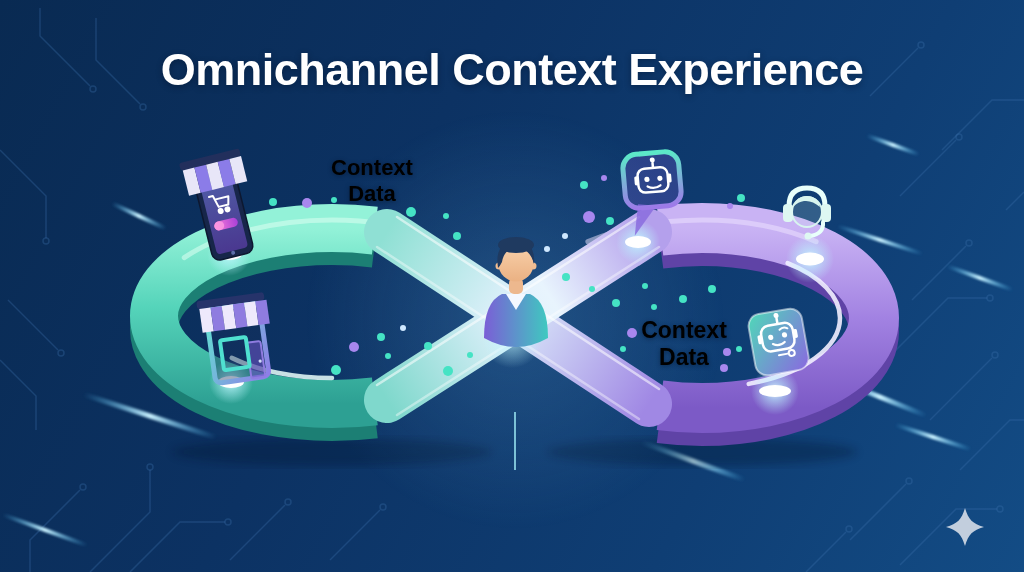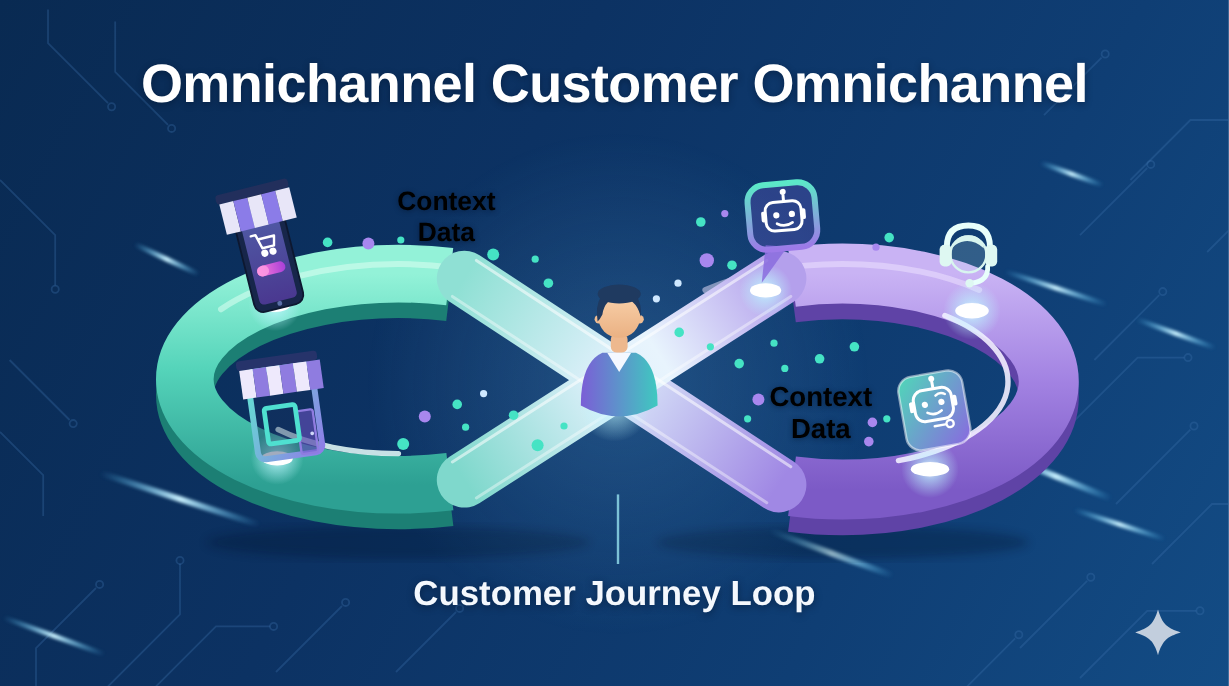--- a/index.html
+++ b/index.html
@@ -339,27 +339,26 @@
         <circle cx="7" cy="-8" r="2.6" fill="#ffffff"></circle>
     <rect x="-20" y="-12" width="3.5" height="9" rx="1.5" fill="#ffffff"></rect>
     <rect x="16.5" y="-12" width="3.5" height="9" rx="1.5" fill="#ffffff"></rect>
   </g>
 
   <line x1="515" y1="412" x2="515" y2="470" stroke="#8fd8e8" stroke-width="2" stroke-opacity=".85"></line>
 
   <path d="M965 508 C968.5 520 972.5 523.5 984 527 C972.5 530.5 968.5 534 965 546 C961.5 534 957.5 530.5 946 527 C957.5 523.5 961.5 520 965 508 Z" fill="#c2cedd"></path>
 </svg>
 
-<div class="overlay title">Omnichannel Customer Omnichannel</div>
+<div class="overlay title">Omnichannel Context Experience</div>
 
 <div class="overlay ctx ctx-left">
   <div>Context</div>
   <div>Data</div>
 </div>
 
 <div class="overlay ctx ctx-right">
   <div>Context</div>
   <div>Data</div>
 </div>
 
-<div class="overlay caption">Customer Journey Loop</div>
 
 </div>
 
 </body></html>

